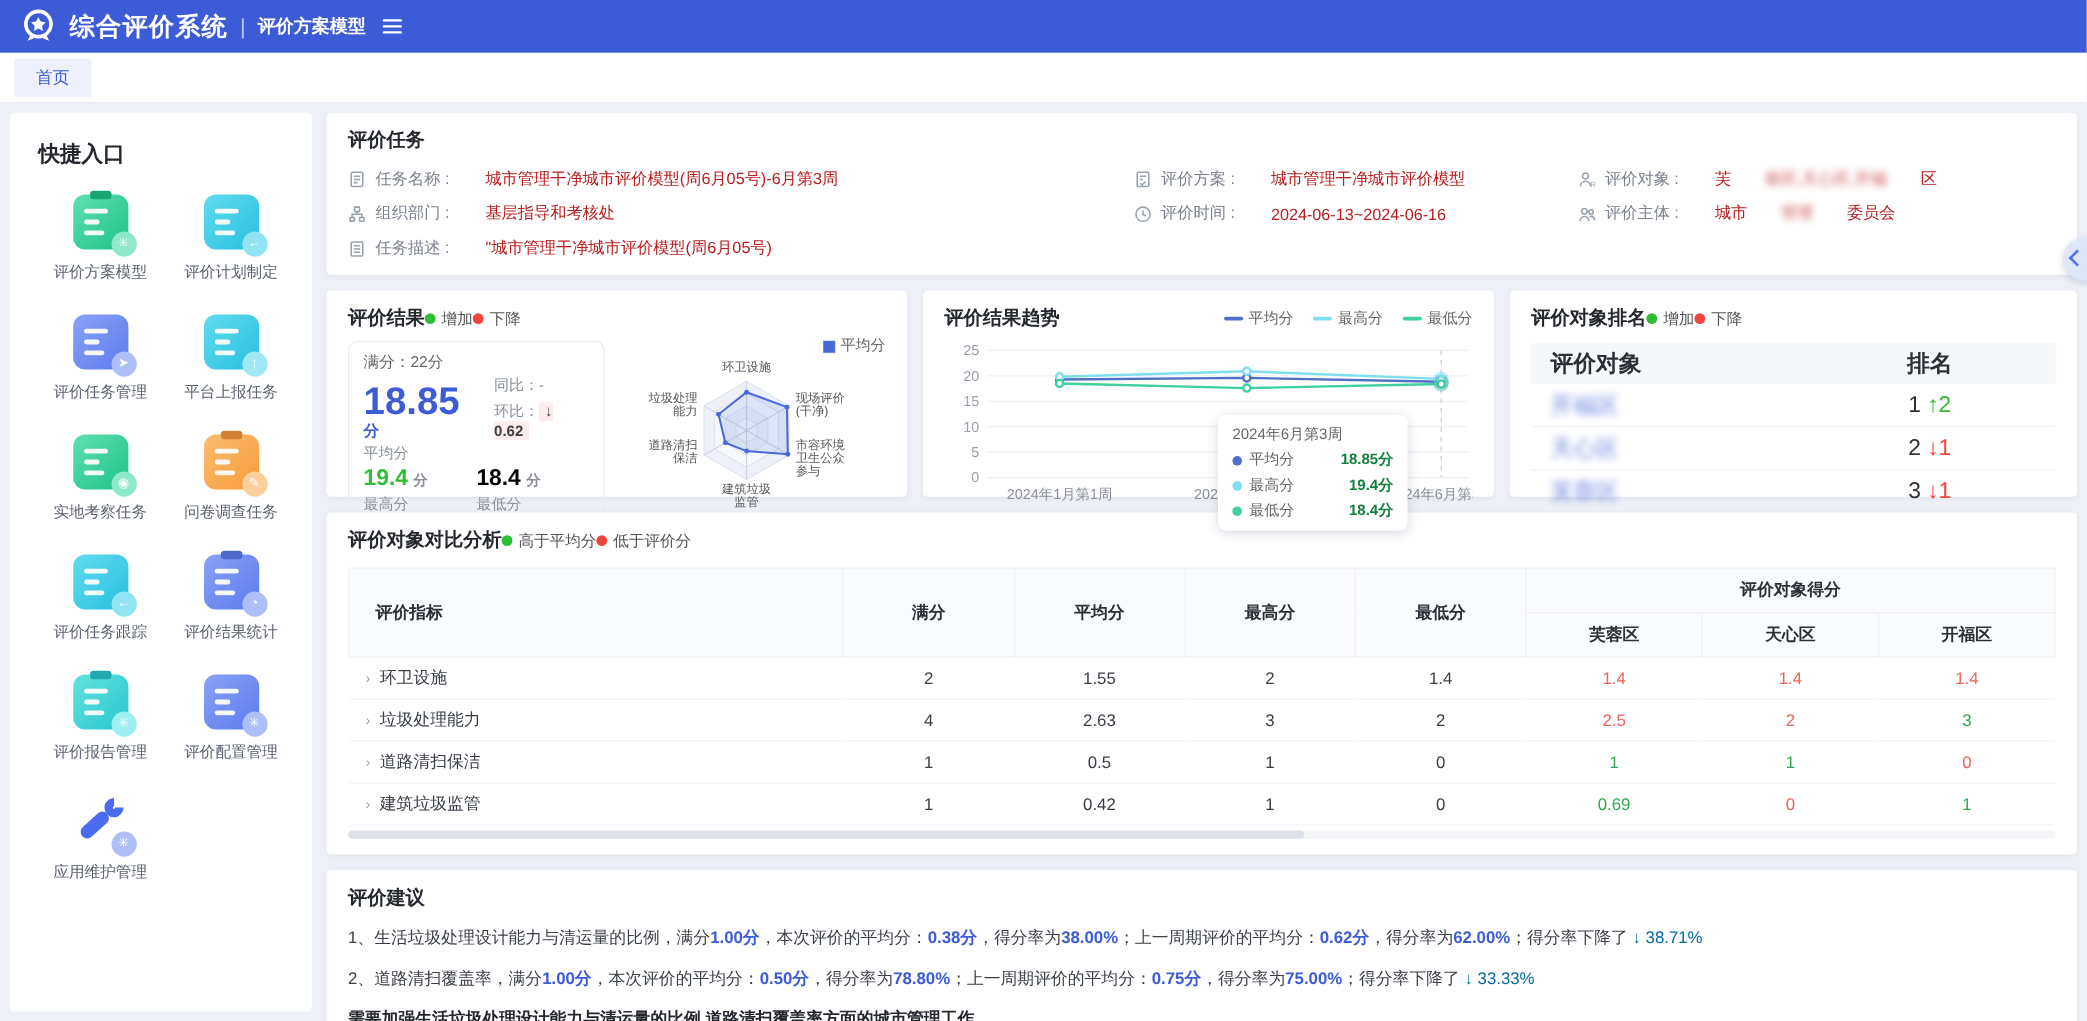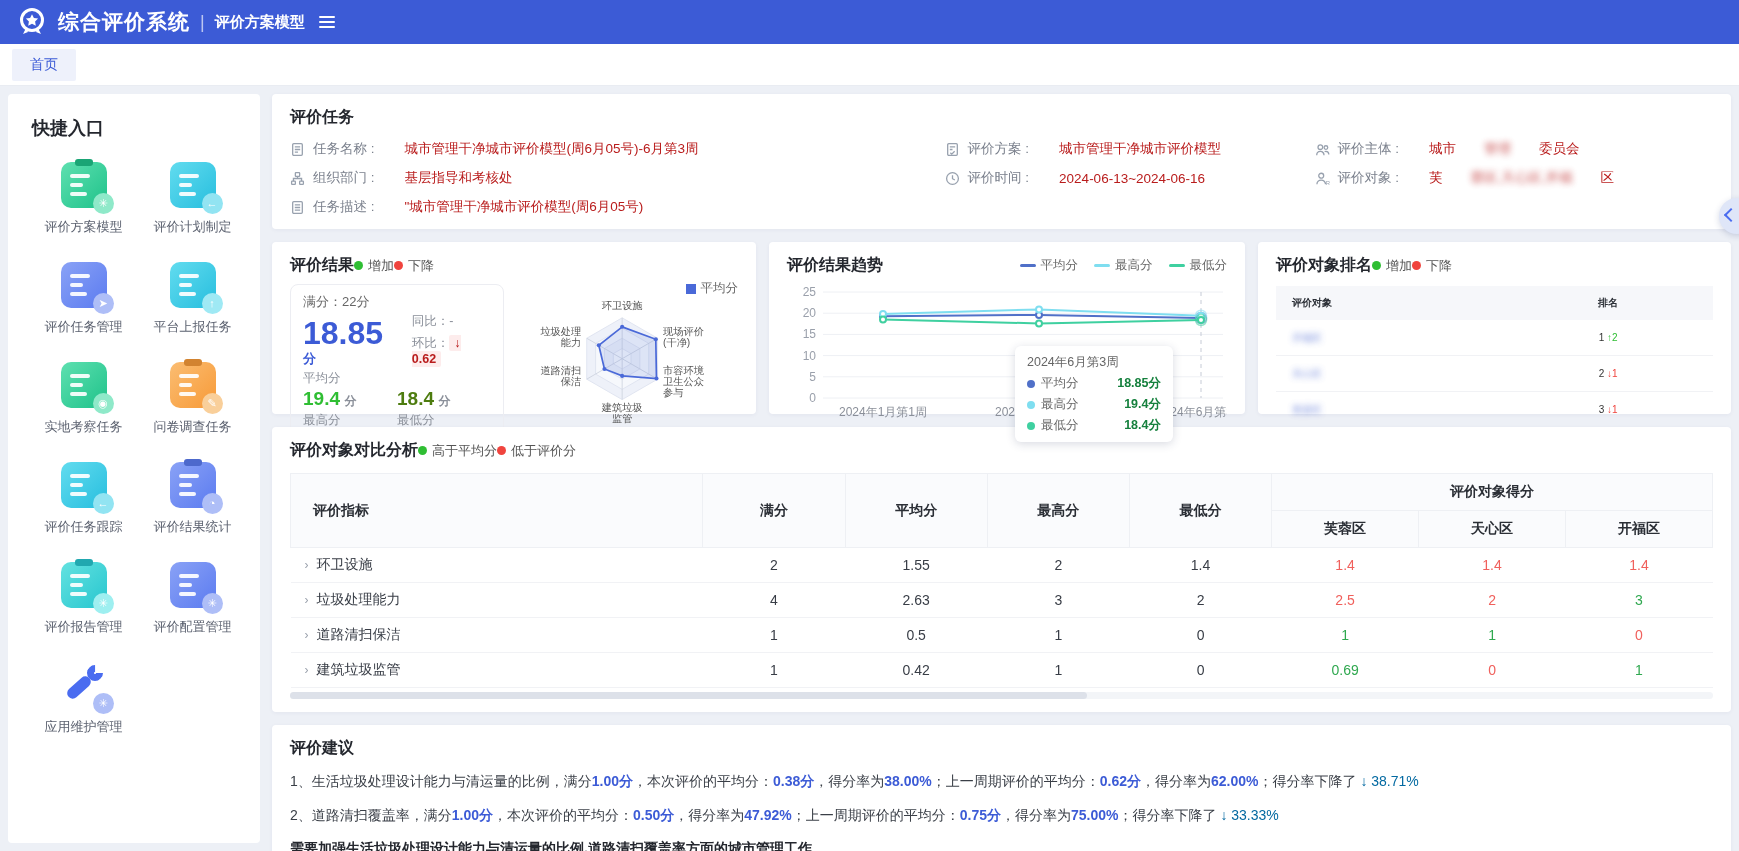--- a/index.html
+++ b/index.html
@@ -63,43 +63,43 @@
   .trend-card { width:476px; flex:0 0 auto; height:172px; position:relative; }
   .rank-card { flex:1; height:172px; min-width:0; }
 
   .res-body { display:flex; margin-top:8px; gap:4px; }
   .statbox { width:214px; border:1px solid #ecedf2; border-radius:8px; padding:8px 12px 6px; flex:0 0 auto; }
   .full-score { font-size:13px; color:#666; }
   .avg-row { display:flex; align-items:flex-end; gap:10px; margin-top:2px; }
   .big-num { font-size:32px; font-weight:bold; color:#3c5bd6; line-height:1; }
   .big-unit { font-size:13px; color:#3c5bd6; font-weight:bold; padding-bottom:3px; }
   .cmp-col { font-size:12.5px; color:#8a8f99; display:flex; flex-direction:column; gap:5px; padding-bottom:2px; margin-left:4px; }
-  .mom-pill { background:#fdecec; color:#b91c1c; padding:1px 5px; border-radius:2px; font-weight:bold;margin-top:28px; }
+  .mom-pill { background:#fdecec; color:#404040; padding:1px 5px; border-radius:2px; font-weight:bold;margin-top:28px; }
   .stat-sub { font-size:12.5px; color:#8a8f99; margin-top:2px; }
   .mm-row { display:flex; margin-top:1px; }
   .mm { width:50%; }
   .mm .v { font-size:19px; font-weight:bold; }
-  .mm .v.green { color:#2fbe33; } .mm .v.red { color:#4d7c0f; }
+  .mm .v.green { color:#2fbe33; } .mm .v.red { color:#000000; }
   .mm .u { font-size:12px; color:#8a8f99; font-weight:bold; }
   .mm .lab { font-size:12.5px; color:#8a8f99; margin-top:2px; }
   .radar-wrap { flex:1; position:relative; margin-top:-6px; }
   .radar-legend { position:absolute; right:0; top:2px; font-size:12.5px; color:#666; display:flex; align-items:center; gap:5px; }
   .sq10 { width:10px; height:10px; background:#4a69d8; display:inline-block; }
 
   .trend-legend { margin-left:auto; display:flex; gap:16px; font-size:12.5px; color:#666; }
   .trend-legend .it { display:flex; align-items:center; gap:5px; }
   .dash { width:16px; height:3px; border-radius:2px; display:inline-block; }
   .trend-body { position:relative; margin-top:4px; }
   .tooltip { position:absolute; left:228px; top:66px; width:158px; background:#fff; border-radius:6px;
     box-shadow:0 2px 10px rgba(40,50,90,.18); padding:8px 12px; font-size:12.5px; color:#666; z-index:3; }
   .tooltip .tt-row { display:flex; align-items:center; gap:6px; margin-top:4px; }
   .tooltip .tt-dot { width:8px; height:8px; border-radius:50%; }
   .tooltip .tt-val { margin-left:auto; font-weight:bold; color:#15803d; }
 
-  .rank-table { margin-top:10px; font-size:10px; }
+  .rank-table { margin-top:10px; font-size:19px; }
   .rank-hd { display:flex; background:#f6f7fa; height:34px; align-items:center; font-weight:bold; color:#2b2f36; }
   .rank-hd .c1 { padding-left:16px; width:52%; } .rank-hd .c2 { width:48%; text-align:center; }
   .rank-row { display:flex; height:36px; align-items:center; border-bottom:1px solid #f1f2f5; }
   .rank-row .c1 { padding-left:16px; width:52%; color:#4462d0; cursor:pointer; }
   .rank-row .c2 { width:48%; text-align:center; }
   .arrow-up { color:#2fbe33; font-weight:bold; } .num-up { color:#2fbe33; }
   .arrow-dn { color:#f0443e; font-weight:bold; } .num-dn { color:#f0443e; }
 
   
   .cmp-card table { width:100%; border-collapse:collapse; margin-top:12px; font-size:14px; }
@@ -304,40 +304,40 @@
                   <circle cx="7" cy="7" r="5.5"></circle>
                   <path d="M7 4v3.2l2.2 1.2"></path>
                 </svg></span>
               <span class="f-label">评价时间 :</span>
               <span class="f-val">2024-06-13~2024-06-16</span>
             </div>
           </div>
         <div class="t-col c" id="t-col-c">
             <div class="t-field">
               <span class="f-icon"><svg viewBox="0 0 14 14">
+                  <circle cx="5.8" cy="4.4" r="2.3"></circle>
+                  <path d="M1.8 12.4c0-2.3 1.8-3.9 4-3.9s4 1.6 4 3.9"></path>
+                  <text x="10" y="13.2" font-size="5.5" stroke="none" fill="#98a1ae">R</text>
+                </svg></span>
+              <span class="f-label">评价对象 :</span>
+              <span class="f-val">芙</span>
+              <span class="f-val blurred">蓉区,天心区,开福</span>
+              <span class="f-val">区</span>
+            </div>
+            <div class="t-field">
+              <span class="f-icon"><svg viewBox="0 0 14 14">
                   <circle cx="5" cy="4.8" r="2.2"></circle>
                   <path d="M1.6 12.4c0-2.1 1.5-3.6 3.4-3.6s3.4 1.5 3.4 3.6"></path>
                   <circle cx="10.2" cy="5.2" r="1.7"></circle>
                   <path d="M9 9c.4-.2.8-.3 1.2-.3 1.6 0 2.7 1.3 2.7 3"></path>
                 </svg></span>
               <span class="f-label">评价主体 :</span>
               <span class="f-val">城市</span>
               <span class="f-val blurred">管理</span>
               <span class="f-val">委员会</span>
-            </div>
-            <div class="t-field">
-              <span class="f-icon"><svg viewBox="0 0 14 14">
-                  <circle cx="5.8" cy="4.4" r="2.3"></circle>
-                  <path d="M1.8 12.4c0-2.3 1.8-3.9 4-3.9s4 1.6 4 3.9"></path>
-                  <text x="10" y="13.2" font-size="5.5" stroke="none" fill="#98a1ae">R</text>
-                </svg></span>
-              <span class="f-label">评价对象 :</span>
-              <span class="f-val">芙</span>
-              <span class="f-val blurred">蓉区,天心区,开福</span>
-              <span class="f-val">区</span>
             </div>
           </div>
       </div>
     </div>
 
     <div class="row2">
 
       <div class="card res-card">
         <div class="card-head">
           <h3>评价结果</h3>
@@ -590,21 +590,21 @@
       </table>
       <div class="hbar">
           <i></i>
         </div>
     </div>
 
     <div class="card sugg">
       <h3>评价建议</h3>
       <div id="sugg-lines">
           <p><span>1、生活垃圾处理设计能力与清运量的比例，满分</span><span class="c-blue">1.00分</span><span>，本次评价的平均分：</span><span class="c-blue">0.38分</span><span>，得分率为</span><span class="c-blue">38.00%</span><span>；上一周期评价的平均分：</span><span class="c-blue">0.62分</span><span>，得分率为</span><span class="c-blue">62.00%</span><span>；得分率下降了 </span><span class="c-red">↓ 38.71%</span></p>
-          <p><span>2、道路清扫覆盖率，满分</span><span class="c-blue">1.00分</span><span>，本次评价的平均分：</span><span class="c-blue">0.50分</span><span>，得分率为</span><span class="c-blue">47.92%</span><span>；上一周期评价的平均分：</span><span class="c-blue">0.75分</span><span>，得分率为</span><span class="c-blue">75.00%</span><span>；得分率下降了 </span><span class="c-red">↓ 33.33%</span></p>
+          <p><span>2、道路清扫覆盖率，满分</span><span class="c-blue">1.00分</span><span>，本次评价的平均分：</span><span class="c-blue">0.50分</span><span>，得分率为</span><span class="c-blue">78.80%</span><span>；上一周期评价的平均分：</span><span class="c-blue">0.75分</span><span>，得分率为</span><span class="c-blue">75.00%</span><span>；得分率下降了 </span><span class="c-red">↓ 33.33%</span></p>
           <p><span class="c-bold">需要加强生活垃圾处理设计能力与清运量的比例,道路清扫覆盖率方面的城市管理工作。</span></p>
         </div>
     </div>
 
   </div>
 </div>
 
 <div class="float-btn">
     <i></i>
   </div>

